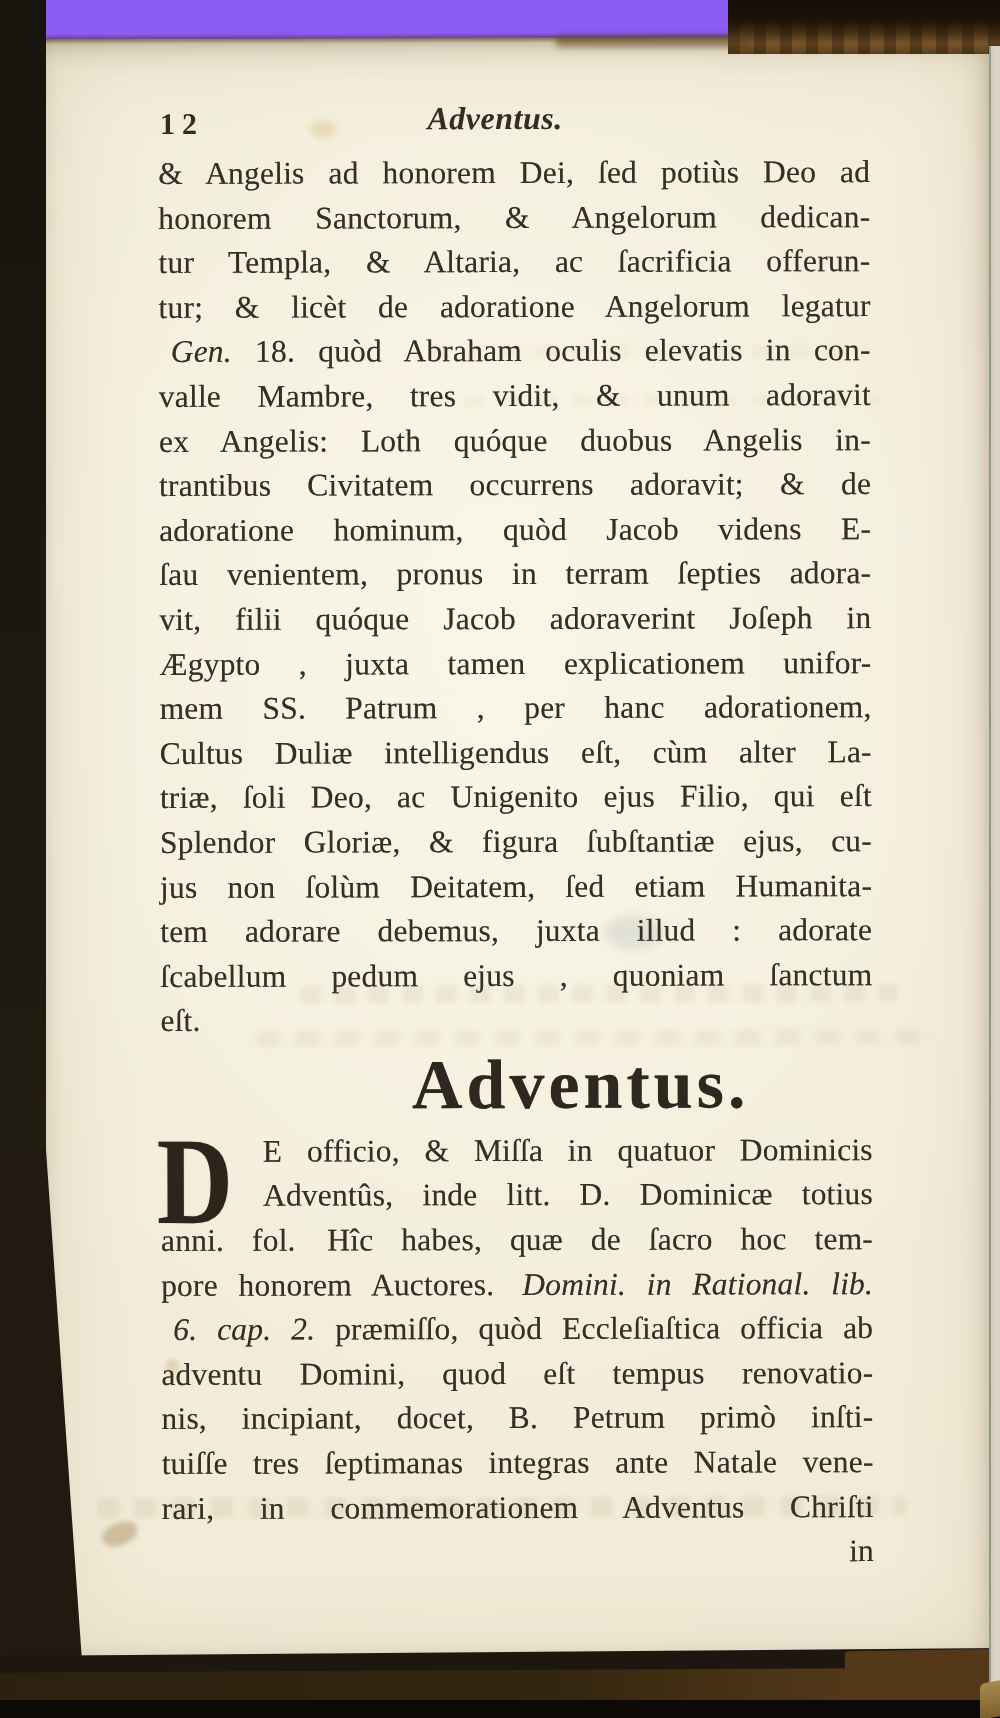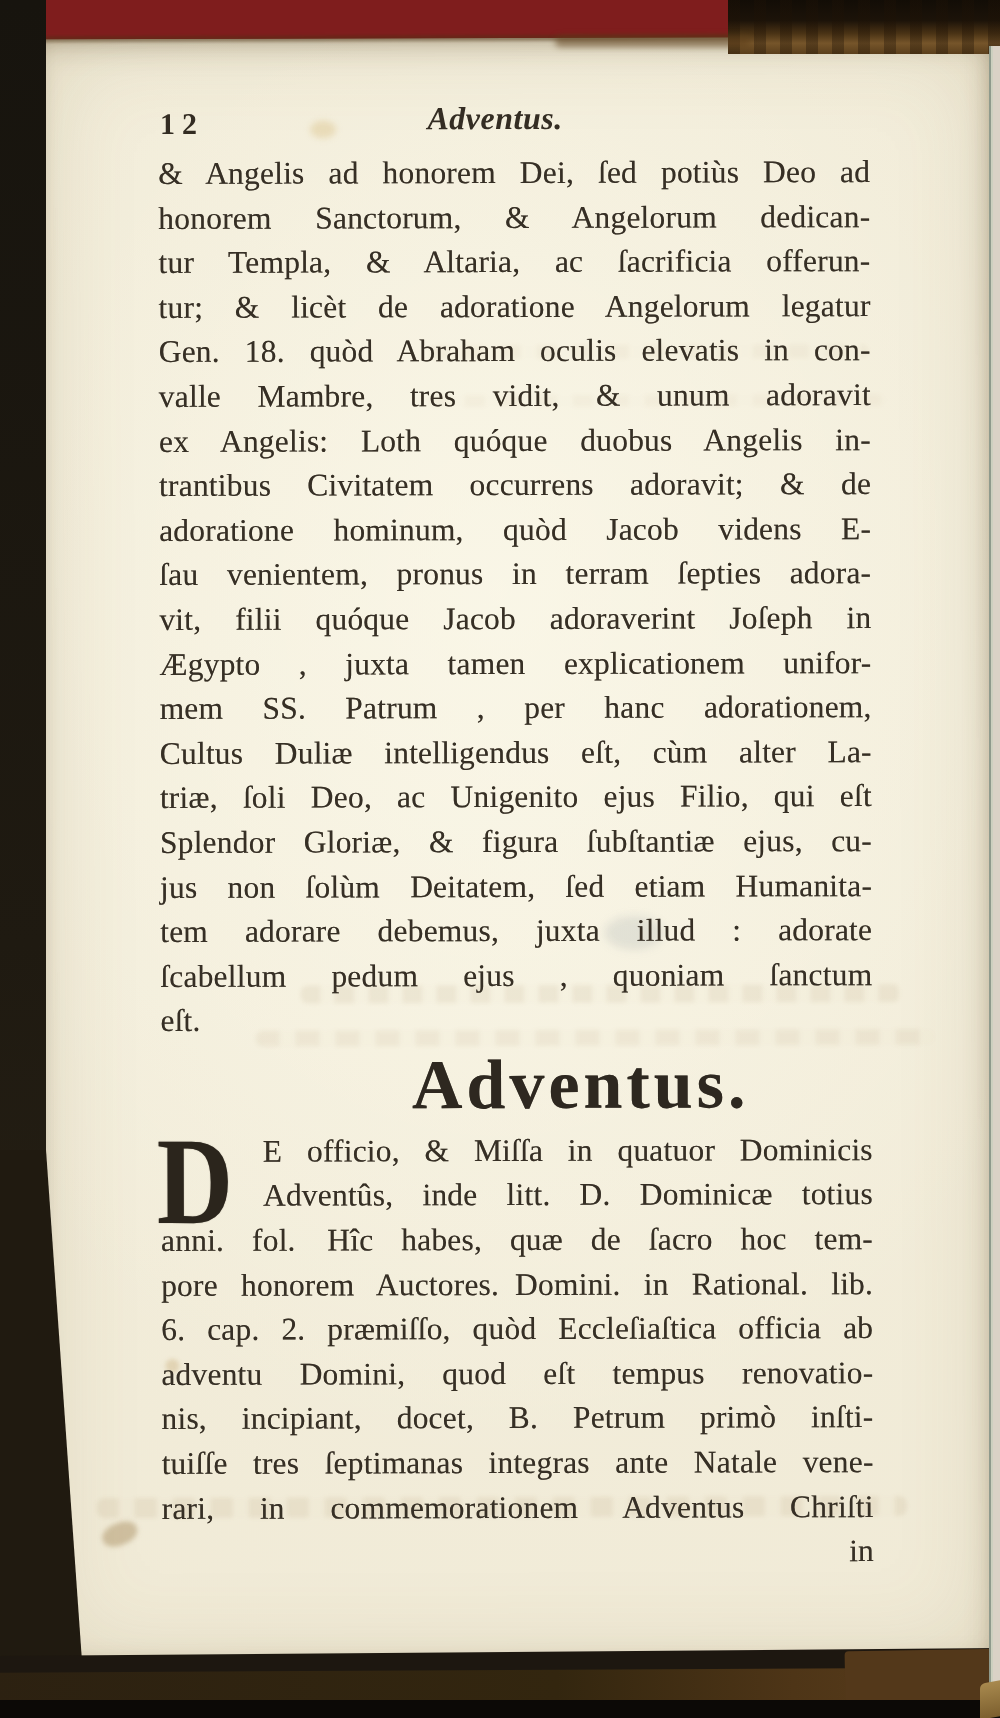--- a/index.html
+++ b/index.html
@@ -1,18 +1,18 @@
 <!DOCTYPE html>
 <html><head>
 <meta charset="utf-8">
 <style>
   html,body{margin:0;padding:0;background:#0e0b07;}
   #stage{
     position:relative;width:1000px;height:1718px;overflow:hidden;
-    background:#7f1d1d;
+    background:#8b5cf6;
     font-family:"Liberation Serif","DejaVu Serif",serif;
   }
   
   .side-left{
     position:absolute;left:0;top:0;width:46px;height:1718px;z-index:3;
     background:linear-gradient(180deg,#17140e 0%,#1f1a11 55%,#2a2316 100%);
   }
   .side-left-widen{
     position:absolute;left:0;top:1150px;width:86px;height:568px;z-index:3;
     background:#201a10;
@@ -108,21 +108,21 @@
   }
   .spacer{height:6px;}
   .line{
     font-size:31.5px;line-height:44.6px;letter-spacing:.2px;word-spacing:1.5px;
     text-align:justify;text-align-last:justify;
     text-shadow:0 0 .5px rgba(52,45,35,.55);
     white-space:normal;
   }
   .line.nojust{text-align:left;text-align-last:left;}
   .line.indent{padding-left:102px;}
-  .it{}
+  .it{font-style:italic;margin-left:12px;}
   .heading-row{
     height:86px;line-height:84px;text-align:center;padding-left:128px;
     font-size:70px;font-weight:700;letter-spacing:4px;color:#2e2820;
     text-shadow:0 0 .6px rgba(46,40,32,.6);
   }
   .para2{position:relative;}
   .dropcap{
     position:absolute;left:-4px;top:4px;
     font-size:124px;line-height:.78;font-weight:700;color:#2b251c;
     transform:scaleX(.85);transform-origin:left top;

